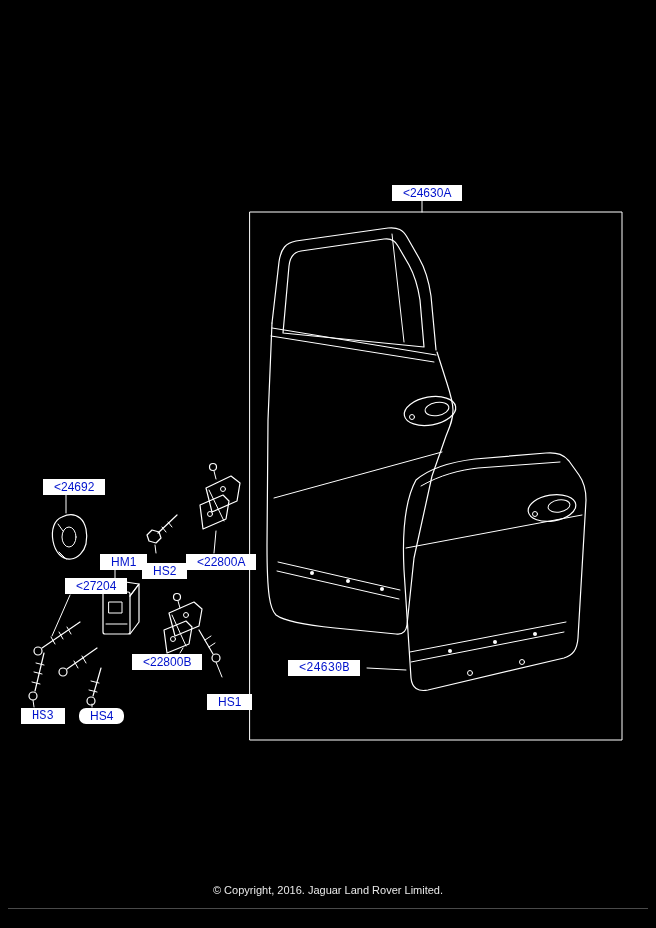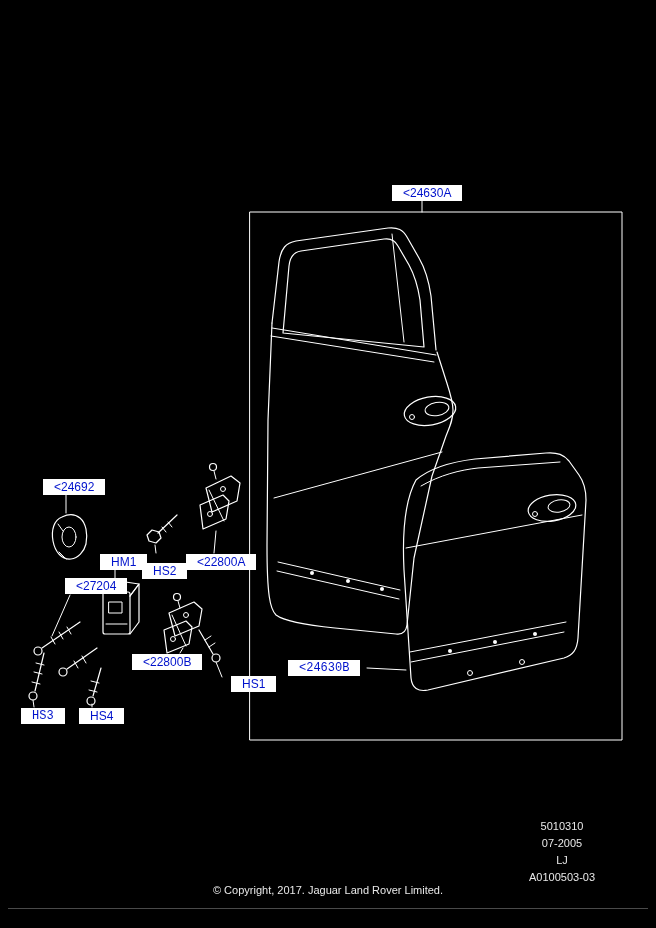--- a/index.html
+++ b/index.html
@@ -164,28 +164,22 @@
     </g>
   </svg>
 
   <div class="part-label" style="left:392px;top:185px;">&lt;24630A</div>
   <div class="part-label" style="left:43px;top:473px;margin-top:6px;">&lt;24692</div>
   <div class="part-label" style="left:100px;top:554px;text-align:right;">HM1</div>
   <div class="part-label" style="left:142px;top:563px;">HS2</div>
   <div class="part-label" style="left:186px;top:554px;text-align:right;">&lt;22800A</div>
   <div class="part-label" style="left:45px;top:578px;margin-left:20px;">&lt;27204</div>
   <div class="part-label" style="left:132px;top:654px;">&lt;22800B</div>
-  <div class="part-label" style="left:207px;top:676px;margin-left:24px;">HS1</div>
+  <div class="part-label" style="left:207px;top:694px;">HS1</div>
   <div class="part-label" style="left:21px;top:708px;font-family:Liberation Mono, monospace;">HS3</div>
-  <div class="part-label" style="left:79px;top:708px;">HS4</div>
+  <div class="part-label" style="left:79px;top:708px;border-radius:7px;">HS4</div>
   <div class="part-label" style="left:288px;top:660px;font-family:Liberation Mono, monospace;">&lt;24630B</div>
 
-  <div class="ref-block">
-    <div>5010310</div>
-    <div>07-2005</div>
-    <div>LJ</div>
-    <div>A0100503-03</div>
-  </div>
 
-  <div class="copyright">© Copyright, 2017. Jaguar Land Rover Limited.</div>
+  <div class="copyright">© Copyright, 2016. Jaguar Land Rover Limited.</div>
   <div class="bottom-rule"></div>
 
 </div>
 
 </body></html>

